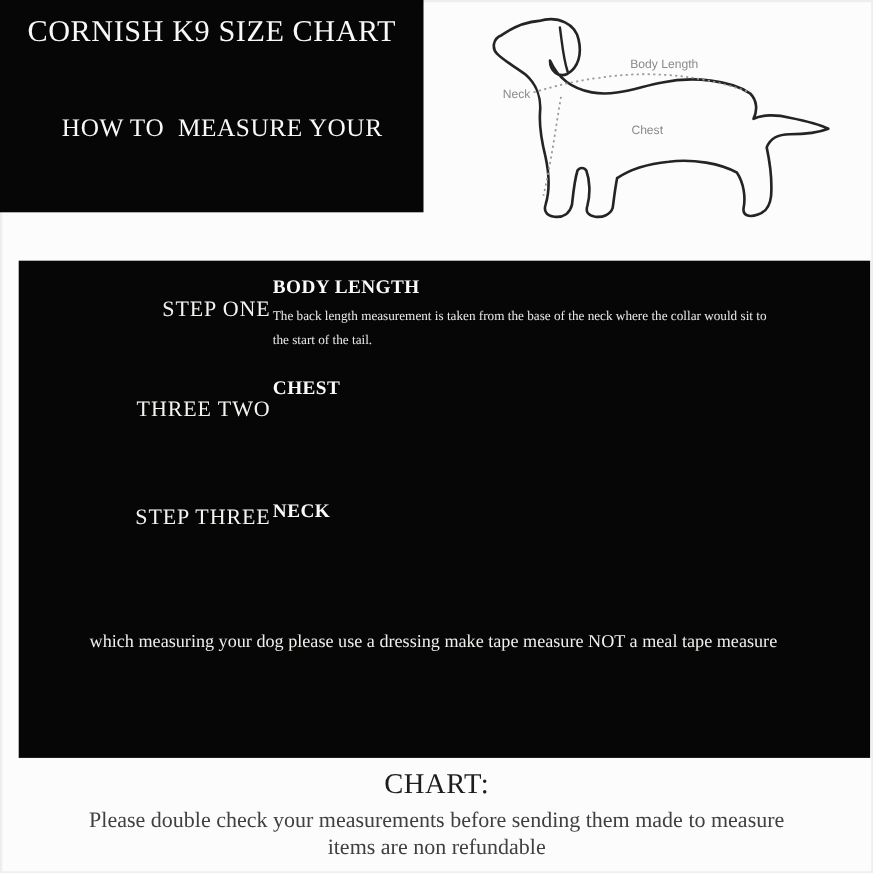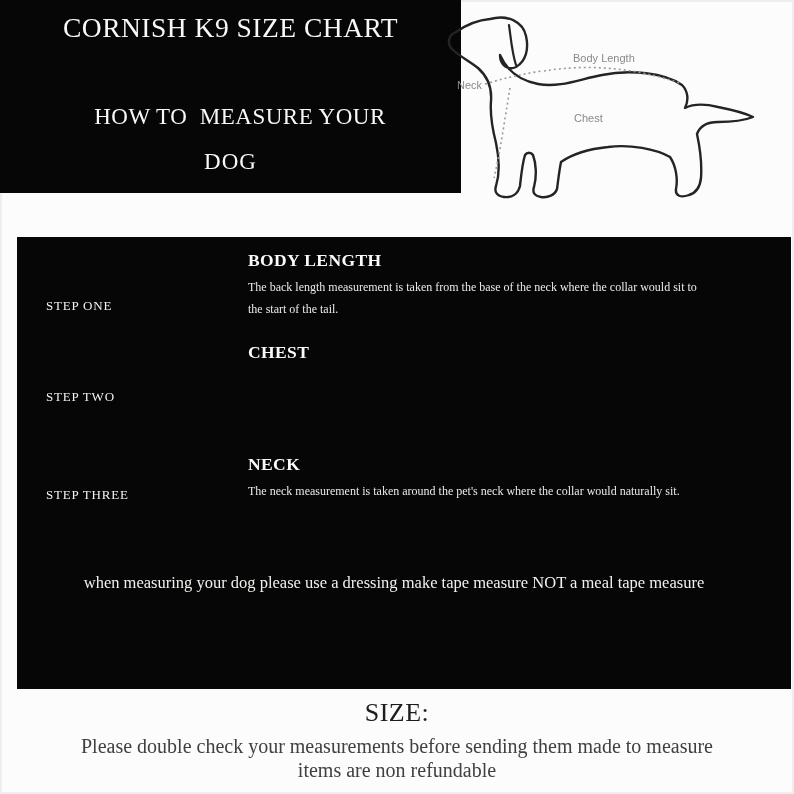--- a/index.html
+++ b/index.html
@@ -8,21 +8,21 @@
     background: #fdfcfc;
     position: relative;
     overflow: hidden;
     font-family: "Liberation Serif", serif;
     box-shadow: inset 0 0 0 2px #efeeee;
   }
 
   
   .header-box {
     position: absolute; left: 0; top: 0;
-    width: 461px; height: 193px;
+    width: 385px; height: 193px;
     background: #060606;
     color: #faf8f6;
   }
   .header-title {
     position: absolute; top: 12px; left: 0; right: 0;
     text-align: center;
     font-size: 27.5px;
     letter-spacing: 0.5px;
     white-space: pre-wrap;
   }
@@ -55,25 +55,24 @@
 
   
   .main-panel {
     position: absolute; left: 17px; top: 237px;
     width: 774px; height: 452px;
     background: #060606;
     color: #f3f1ee;
   }
   .step-label {
     position: absolute; left: 29px; width: 200px;
-    text-align: left;
-    font-size: 13px;
+    text-align: right;
+    font-size: 20px;
     letter-spacing: 0.8px;
     color: #f5f3f0;
-    margin-top: 28px;
   }
   .step-label.s1 { top: 33px; }
   .step-label.s2 { top: 124px; }
   .step-label.s3 { top: 222px; font-family: Liberation Serif, serif; }
 
   .step-desc {
     position: absolute; left: 231px; width: 470px;
   }
   .step-desc.s1 { top: 13px; }
   .step-desc.s2 { top: 105px; }
@@ -115,21 +114,20 @@
     line-height: 24px;
     color: #404040;
   }
 </style>
 </head>
 <body>
 
 <div class="header-box">
   <div class="header-title">CORNISH K9 SIZE CHART</div>
   <div class="header-sub1">HOW TO  MEASURE YOUR</div>
-  <div class="header-sub2">DOG</div>
 </div>
 
 <div class="dog-diagram">
   <svg width="360" height="200" viewBox="0 0 360 200">
 
     <path d="M22,44
          C17,39 18,30 26,27
          C36,20 48,15 60,14
          C78,9 93,17 96,31
          C99,44 96,56 86,62
@@ -174,28 +172,27 @@
 </div>
 
 <div class="main-panel">
 
   <div class="step-label s1">STEP ONE</div>
   <div class="step-desc s1">
     <h3 class="step-heading">BODY LENGTH</h3>
     <p class="step-text">The back length measurement is taken from the base of the neck where the collar would sit to the start of the tail.</p>
   </div>
 
-  <div class="step-label s2">STEP TWO</div>
+  <div class="step-label s2">THREE TWO</div>
   <div class="step-desc s2">
     <h3 class="step-heading">CHEST</h3>
   </div>
 
   <div class="step-label s3">STEP THREE</div>
   <div class="step-desc s3">
     <h3 class="step-heading">NECK</h3>
-    <p class="step-text">The neck measurement is taken around the pet's neck where the collar would naturally sit.</p>
   </div>
 
-  <div class="tape-note">when measuring your dog please use a dressing make tape measure NOT a meal tape measure</div>
+  <div class="tape-note">which measuring your dog please use a dressing make tape measure NOT a meal tape measure</div>
 </div>
 
-<div class="note-title">SIZE:</div>
+<div class="note-title">CHART:</div>
 <div class="note-text">Please double check your measurements before sending them made to measure items are non refundable</div>
 
 </body></html>

